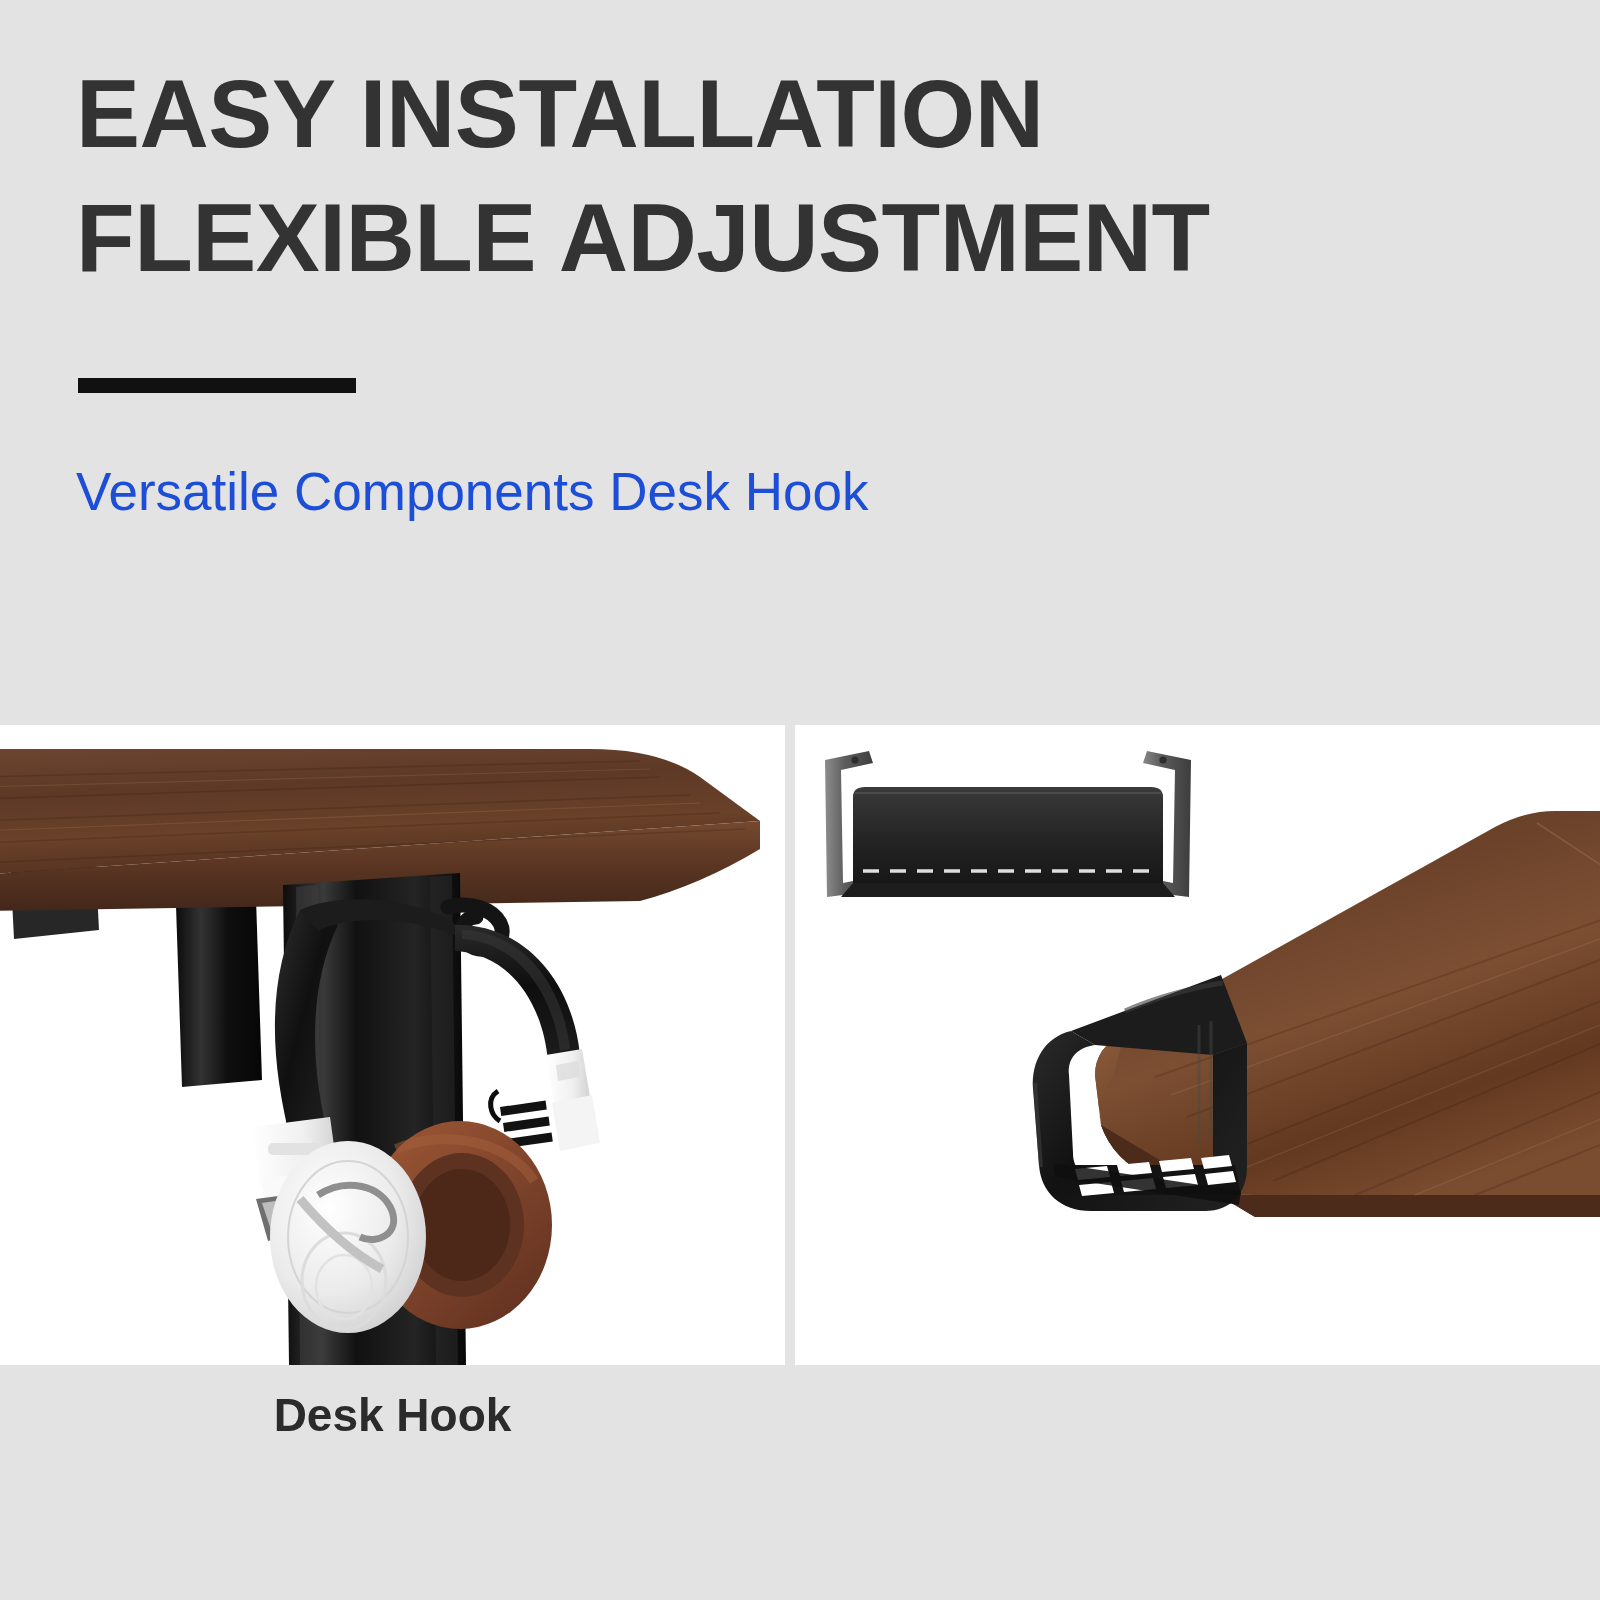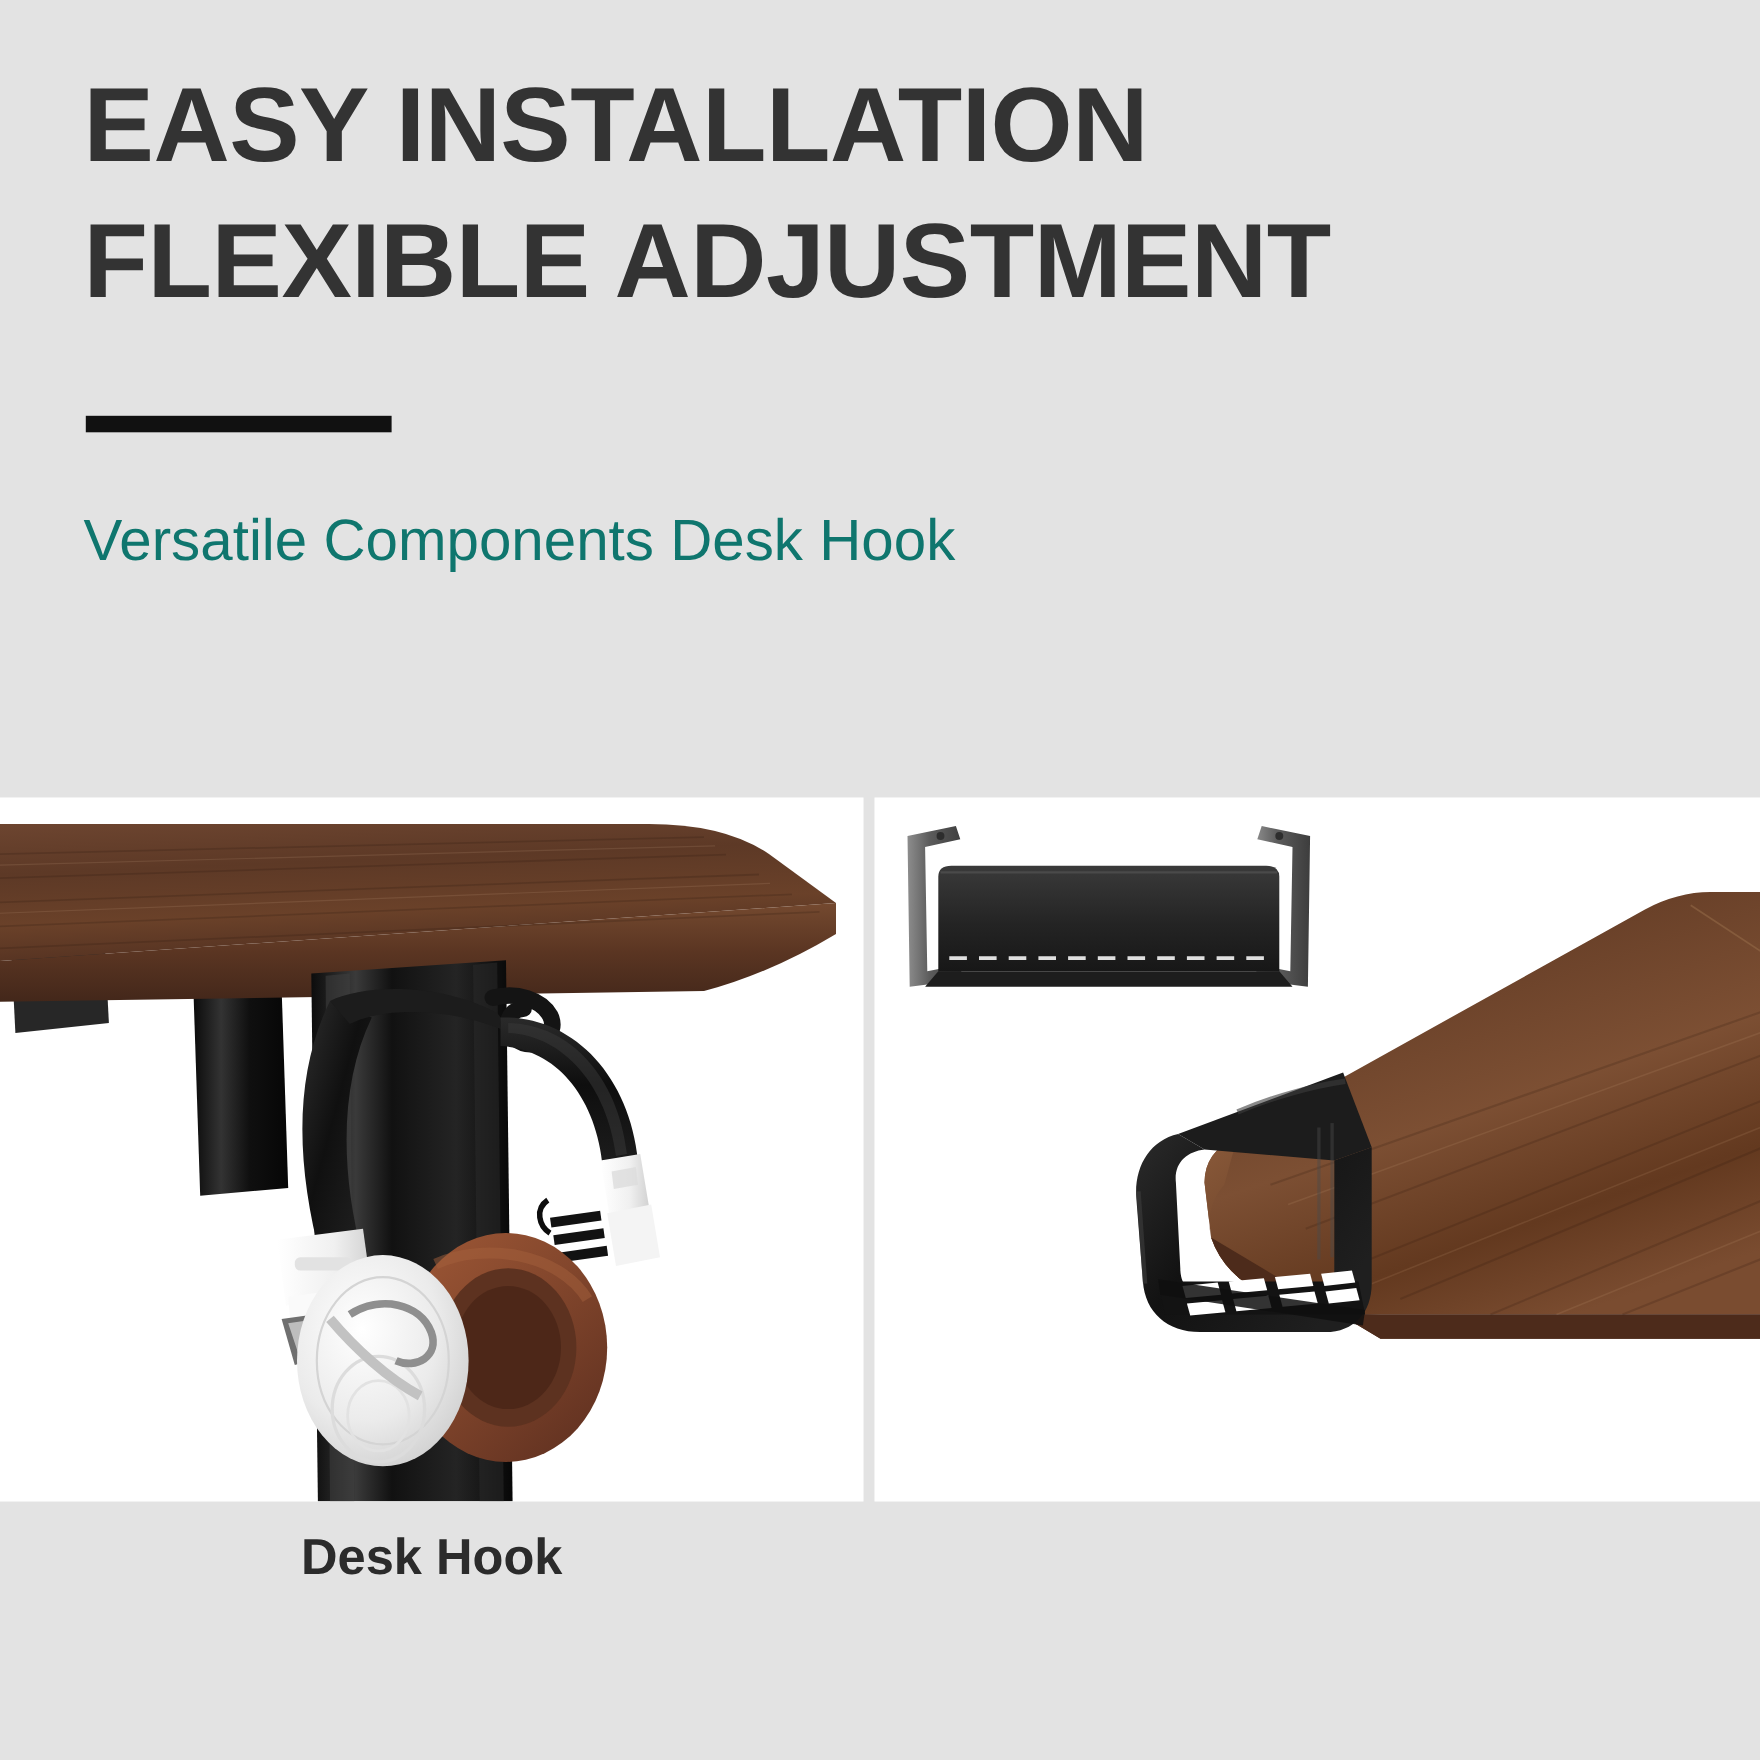--- a/index.html
+++ b/index.html
@@ -41,21 +41,21 @@
     left: 52px;
     top: 378px;
     width: 278px;
     height: 15px;
     background: #111111;
   }
   .subtitle {
     position: absolute;
     left: 50px;
     top: 461px;
-    color: #0f766e;
+    color: #1d4ed8;
     font-family: "Liberation Sans Narrow", "Liberation Sans", sans-serif;
     font-size: 53px;
     font-weight: 400;
     letter-spacing: 0px;
     white-space: nowrap;
   }
 
   
   .panels {
     position: absolute;

